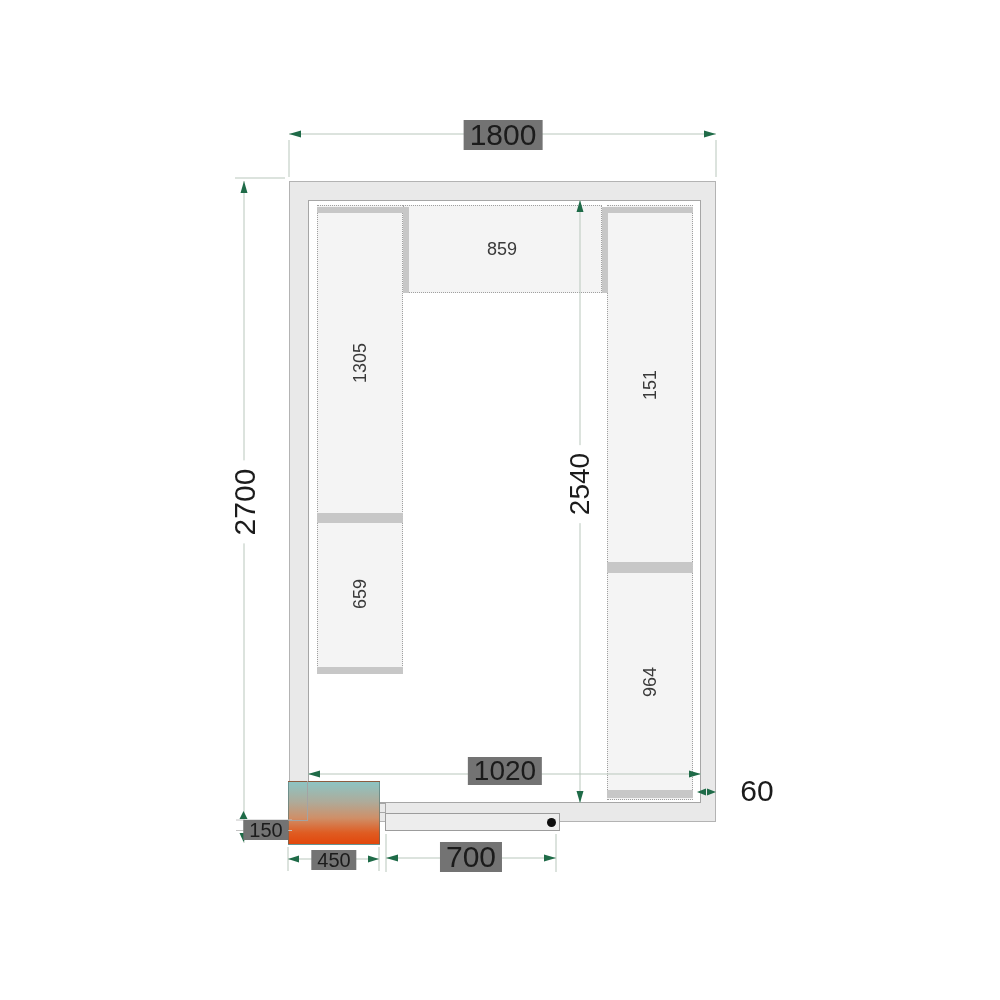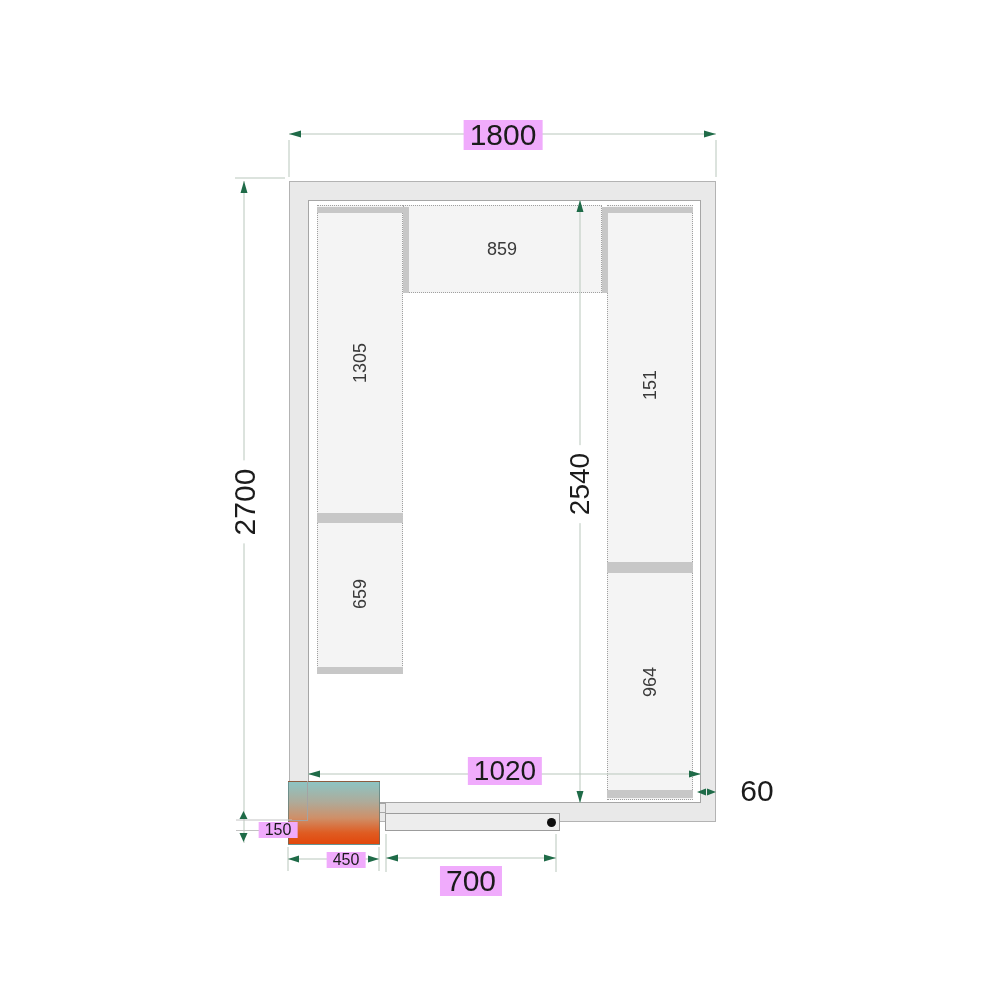--- a/index.html
+++ b/index.html
@@ -34,22 +34,22 @@
     left:288px;top:781px;width:92px;height:64px;
     background:linear-gradient(180deg,#8dc4c3 0%,#aeab9a 32%,#cf8f68 58%,#df5c22 82%,#e2470c 100%);
     border:1px solid rgba(70,110,110,0.55);
   }
   
   .lbl{position:absolute;transform:translate(-50%,-50%);color:#1b1b1b;white-space:nowrap;line-height:1;}
   .lbl.rot{transform:translate(-50%,-50%) rotate(-90deg);}
   .shelf-lbl{font-size:18px;color:#3a3a3a;}
   .dim-big{font-size:30px;}
   .dim-mid{font-size:28px;}
-  .dim-small{font-size:16px;margin-left:12px;}
-  .wbg{background:#f0abfc;padding:0 6px;}
+  .dim-small{font-size:20px;}
+  .wbg{background:#737373;padding:0 6px;}
   .wbg-v{background:#ffffff;padding:0 8px;}
   svg.overlay{position:absolute;left:0;top:0;pointer-events:none;}
   .dimline{stroke:#b9c7bc;stroke-width:1;}
   .refline{stroke:#c2c2c2;stroke-width:1;}
   .wline{stroke:#a3a3a3;stroke-width:1;}
   .arrow{fill:#1f6b48;stroke:none;}
 </style>
 </head>
 <body>
 
@@ -136,15 +136,15 @@
   <div class="lbl shelf-lbl rot" style="left:650px;top:385px;">151</div>
   <div class="lbl shelf-lbl rot" style="left:650px;top:682px;">964</div>
 
   <div class="lbl dim-big wbg" style="left:503px;top:135px;">1800</div>
   <div class="lbl dim-big rot wbg-v" style="left:245px;top:502px;">2700</div>
   <div class="lbl dim-mid rot wbg-v" style="left:580px;top:484px;">2540</div>
   <div class="lbl dim-mid wbg" style="left:505px;top:771px;">1020</div>
   <div class="lbl dim-big" style="left:757px;top:791px;">60</div>
   <div class="lbl dim-small wbg" style="left:266px;top:830px;">150</div>
   <div class="lbl dim-small wbg" style="left:334px;top:860px;">450</div>
-  <div class="lbl dim-big wbg" style="left:471px;top:857px;margin-top:24px;">700</div>
+  <div class="lbl dim-big wbg" style="left:471px;top:857px;">700</div>
 
 </div>
 
 </body></html>

